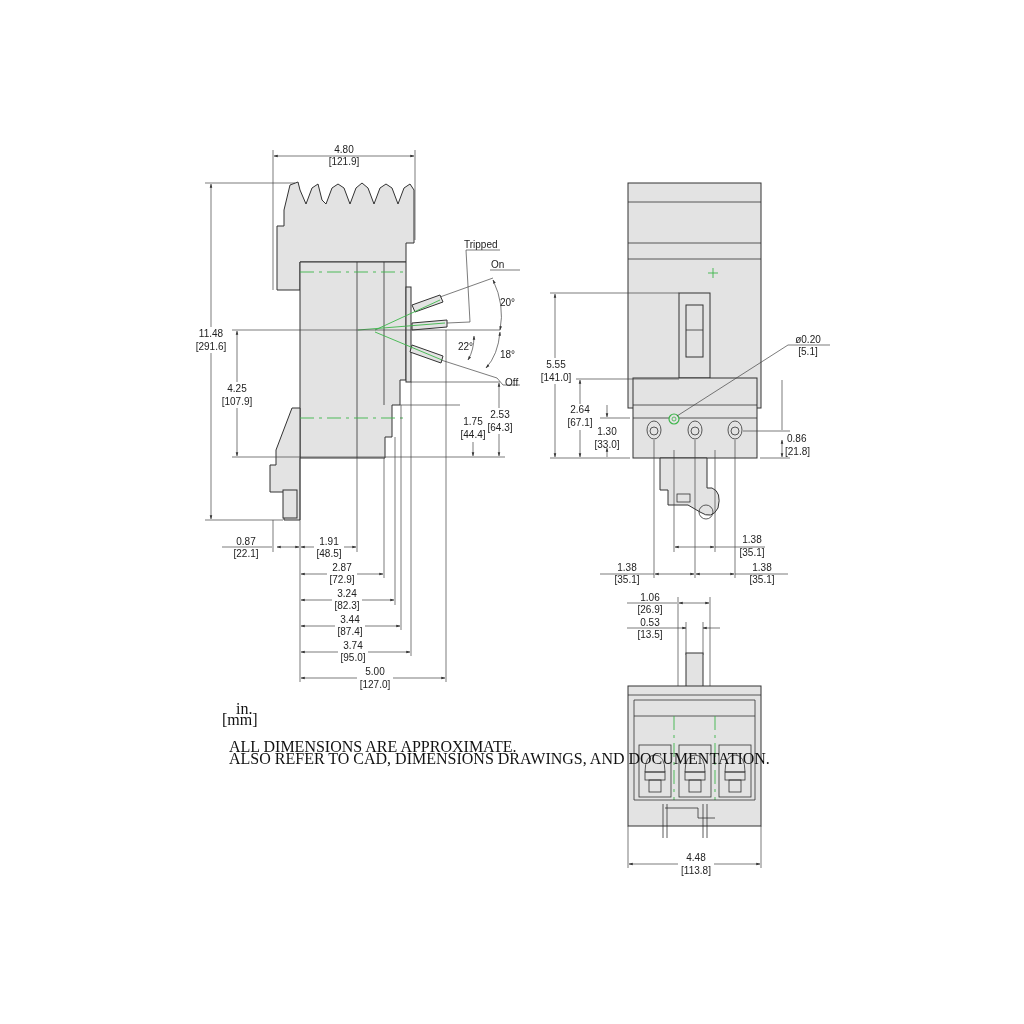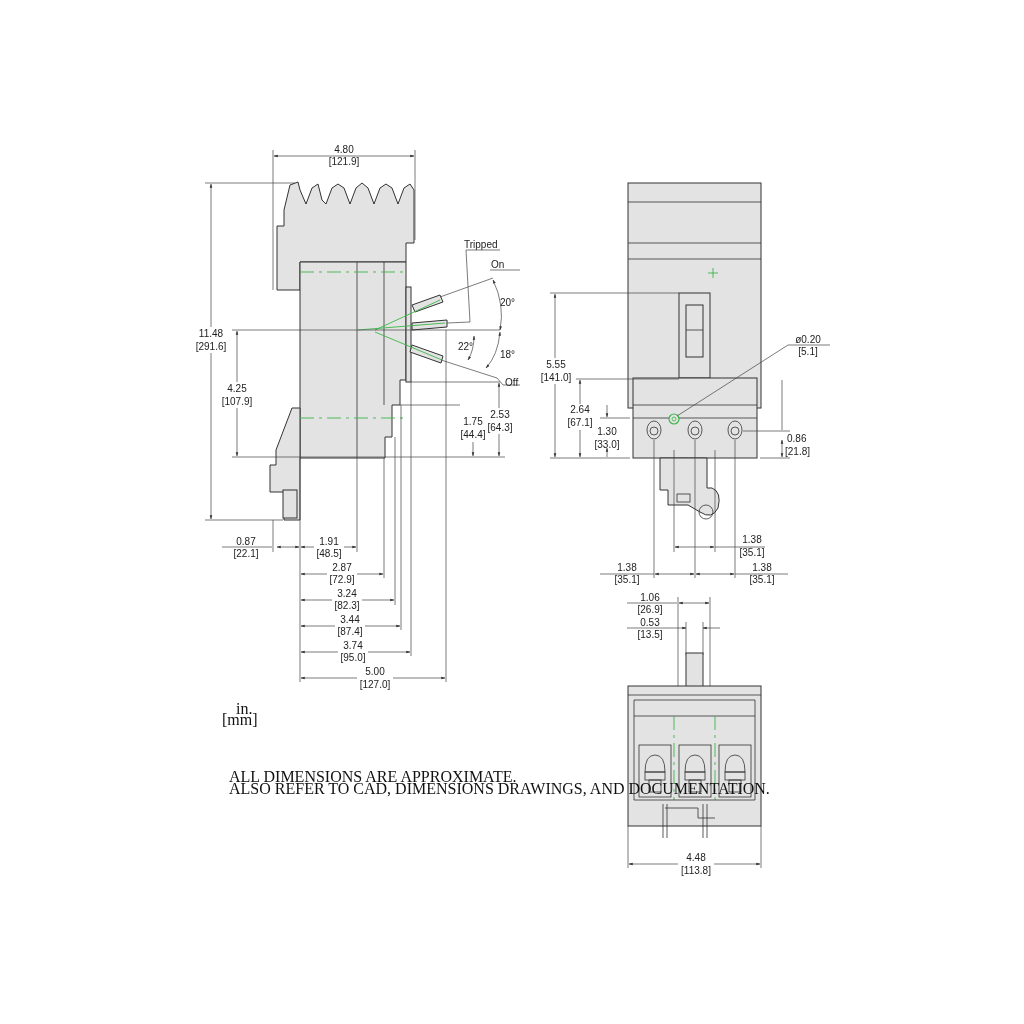--- a/index.html
+++ b/index.html
@@ -276,16 +276,16 @@
     <text class="t" x="696" y="874" text-anchor="middle">[113.8]</text>
   </g>
 </svg>
 
 <div class="note" style="left:236px; top:703px; text-align:center;">
   <div>in.</div>
 </div>
 <div class="note" style="left:222px; top:714px;">
   <div>[mm]</div>
 </div>
-<div class="note" style="left:229px; top:741px;margin-top:30px;">
+<div class="note" style="left:229px; top:741px;">
   <div>ALL DIMENSIONS ARE APPROXIMATE.</div>
   <div>ALSO REFER TO CAD, DIMENSIONS DRAWINGS, AND DOCUMENTATION.</div>
 </div>
 
 </body></html>

